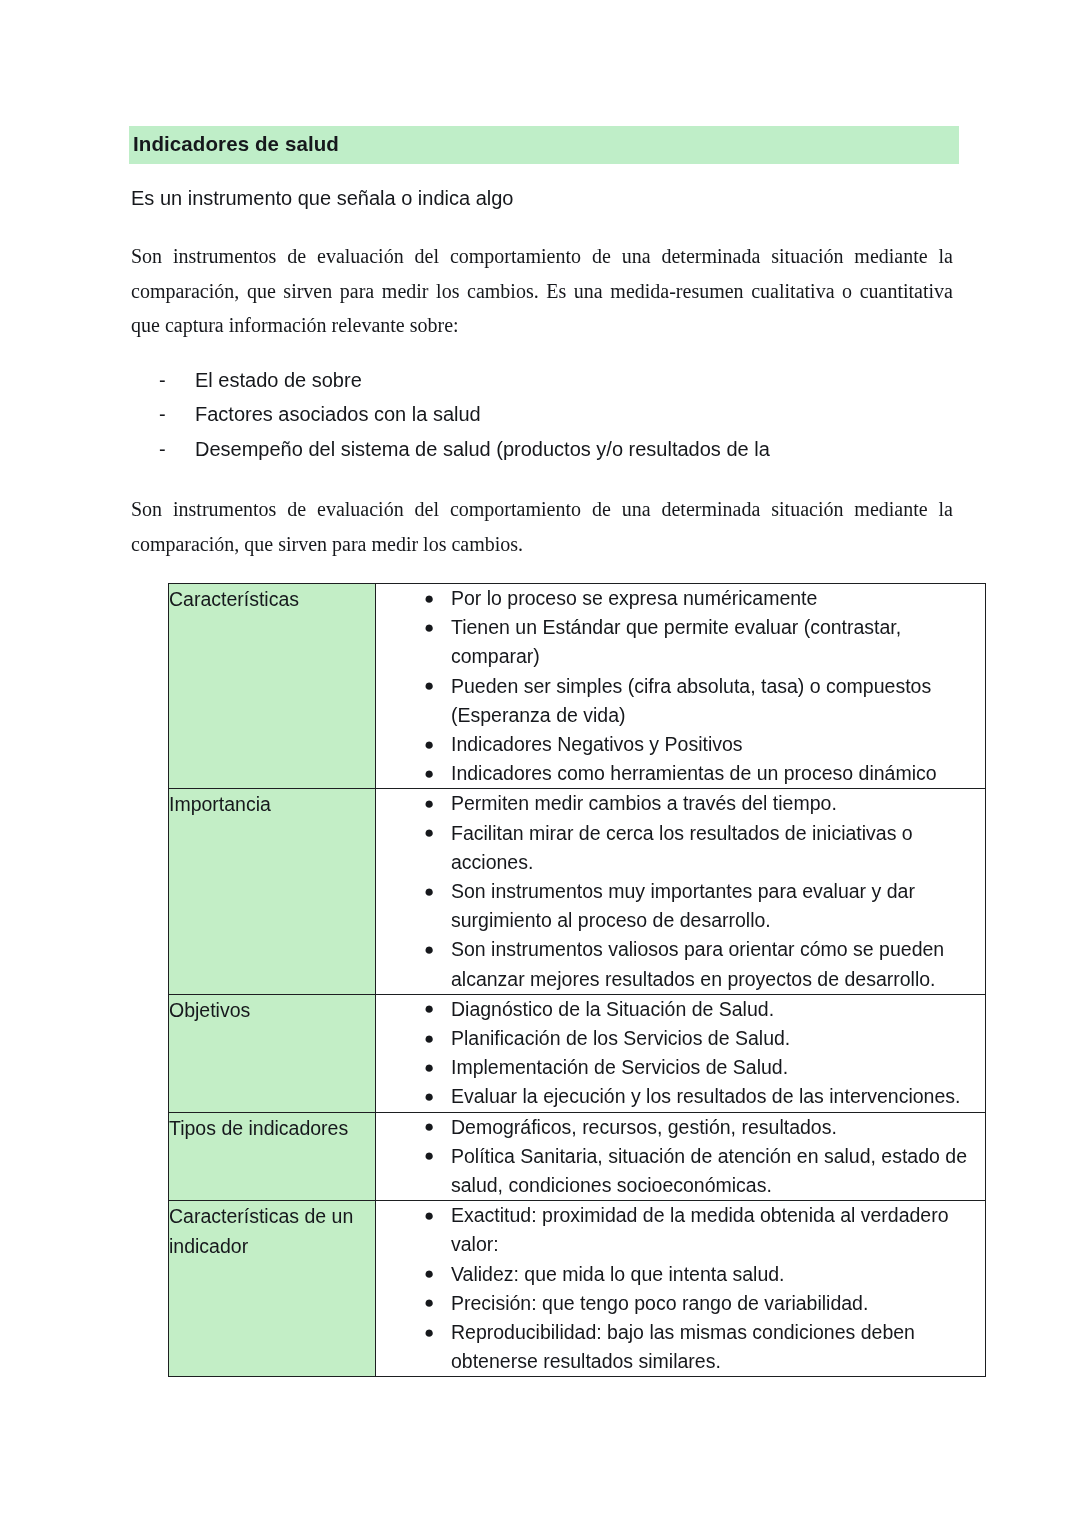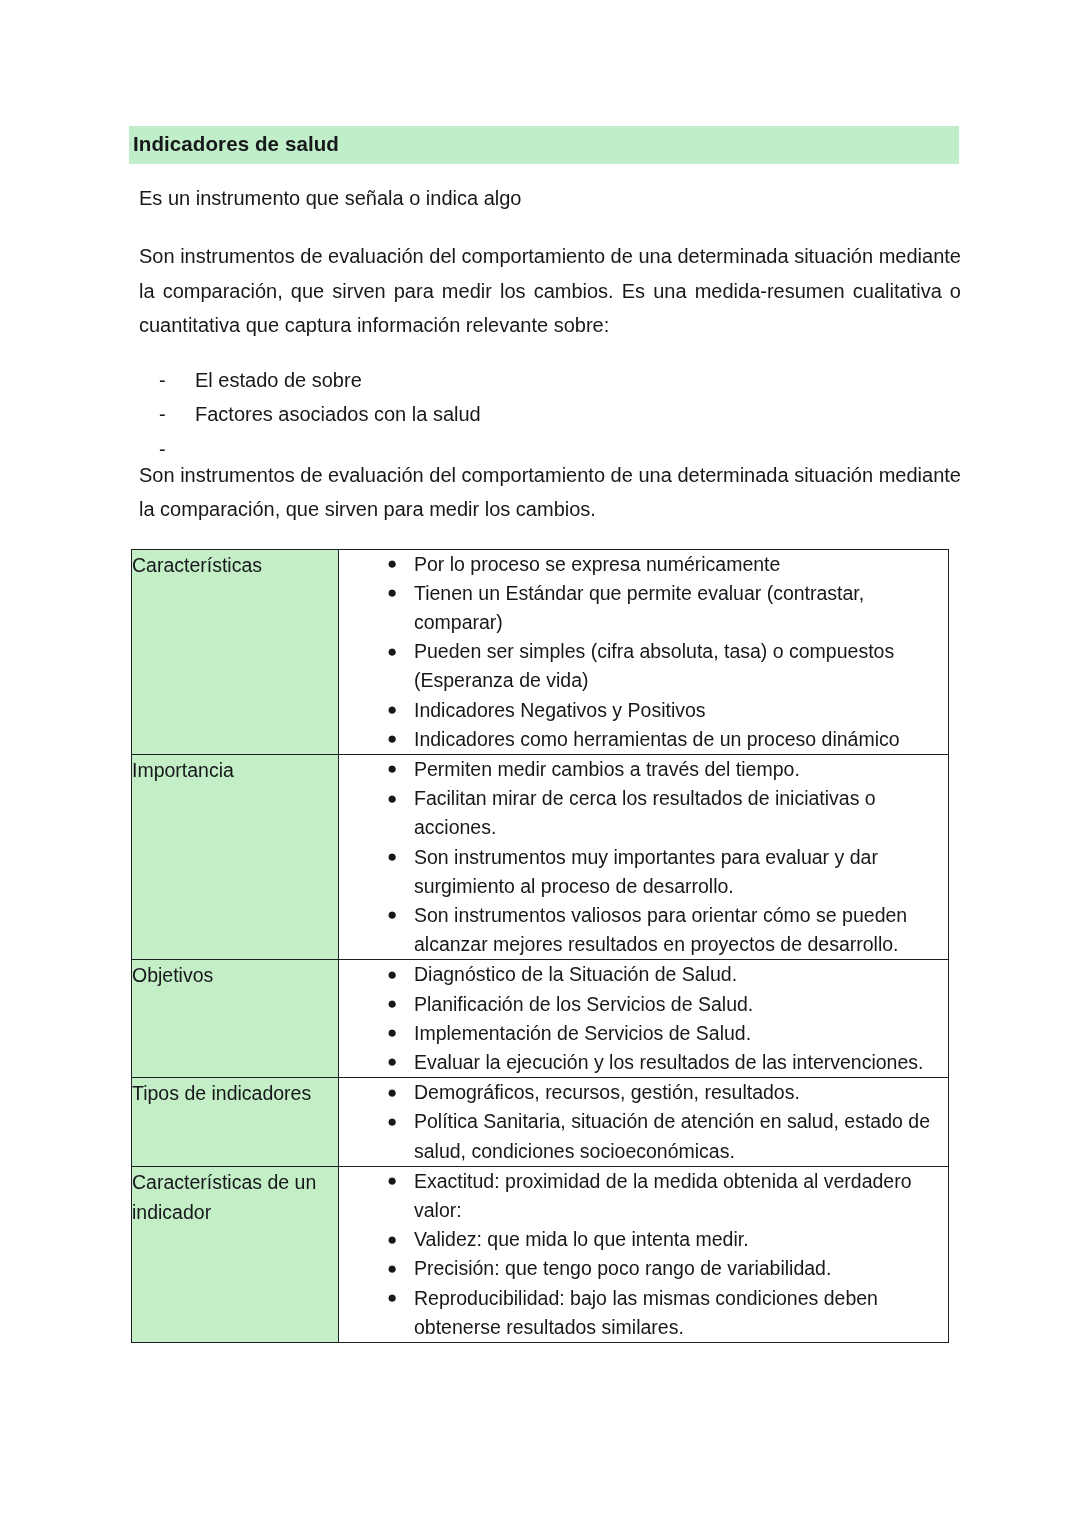--- a/index.html
+++ b/index.html
@@ -34,28 +34,29 @@
     padding: 8px 0 9px 4px;
     margin: 0 -1px 0 -2px;
     width: 826px;
     color: #16181c;
   }
 
   
   p.body-text {
     font-size: 20px;
     line-height: 34.5px;
-    margin: 17px 0 0 8px;
+    margin: 17px 0 0 0;
     width: 822px;
     color: #16181c;
   }
   p.justified {
     text-align: justify;
     text-align-last: left;
     margin-top: 24px;
+    font-family: Liberation Serif, serif;
   }
   p.after-list {
     margin-top: 26px;
   }
 
   
   ul.dash-list {
     list-style: none;
     margin: 20px 0 0 0;
     padding: 0;
@@ -74,20 +75,21 @@
     top: 0;
     color: #16181c;
   }
 
   
   table.info-table {
     border-collapse: collapse;
     margin-top: 22px;
     width: 818px;
     table-layout: fixed;
+    margin-left: 37px;
   }
   table.info-table td {
     border: 1.6px solid #1d1f21;
     vertical-align: top;
     padding: 0;
   }
   td.label-cell {
     width: 206px;
     background: #c3eec6;
     font-size: 19.5px;
@@ -137,20 +139,21 @@
     <li>
       <span class="dash">-</span>
       <span>El estado de sobre</span>
     </li>
     <li>
       <span class="dash">-</span>
       <span>Factores asociados con la salud</span>
     </li>
     <li>
       <span class="dash">-</span>
+      <span>Desempeño del sistema de salud (productos y/o resultados de la</span>
     </li>
   </ul>
 
   <p class="body-text justified after-list">Son instrumentos de evaluación del comportamiento de una determinada situación mediante la comparación, que sirven para medir los cambios.</p>
 
   <table class="info-table">
     <tbody>
 
       <tr>
         <td class="label-cell">Características</td>
@@ -247,21 +250,21 @@
       <tr>
         <td class="label-cell">Características de un indicador</td>
         <td class="content-cell">
           <ul class="bullets">
             <li>
               <span class="bullet">●</span>
               <span>Exactitud: proximidad de la medida obtenida al verdadero valor:</span>
             </li>
             <li>
               <span class="bullet">●</span>
-              <span>Validez: que mida lo que intenta medir.</span>
+              <span>Validez: que mida lo que intenta salud.</span>
             </li>
             <li>
               <span class="bullet">●</span>
               <span>Precisión: que tengo poco rango de variabilidad.</span>
             </li>
             <li>
               <span class="bullet">●</span>
               <span>Reproducibilidad: bajo las mismas condiciones deben obtenerse resultados similares.</span>
             </li>
           </ul>

